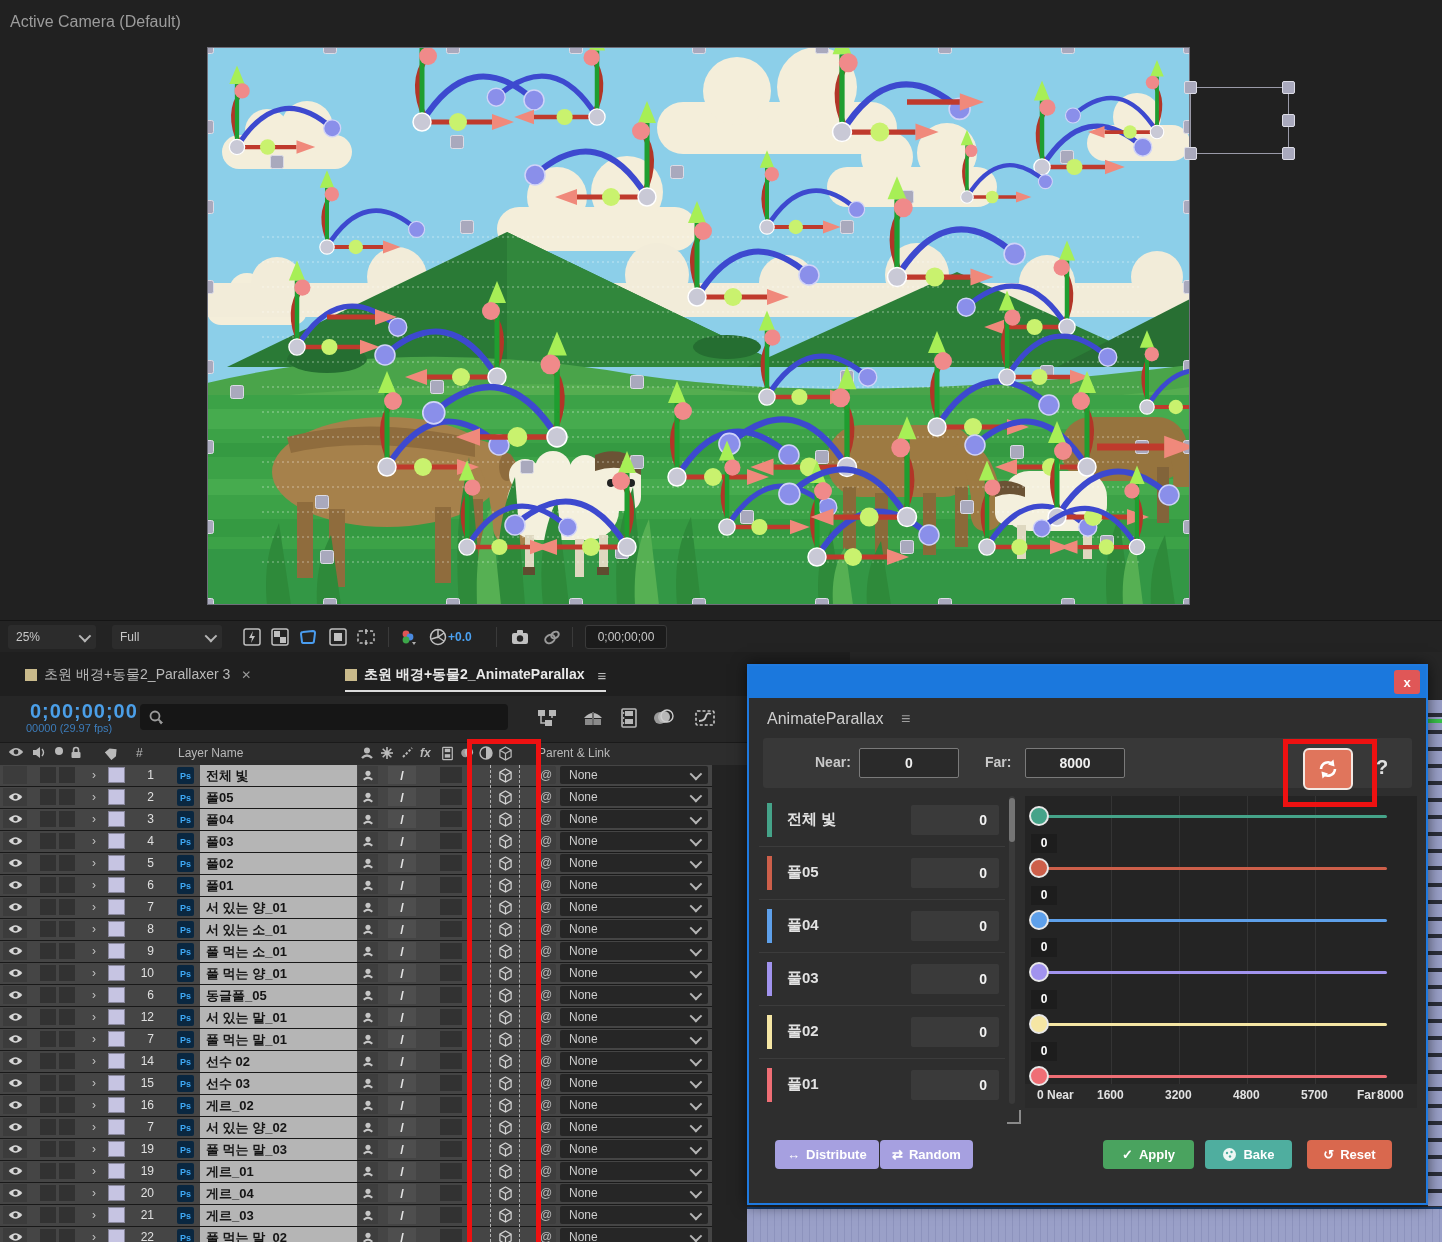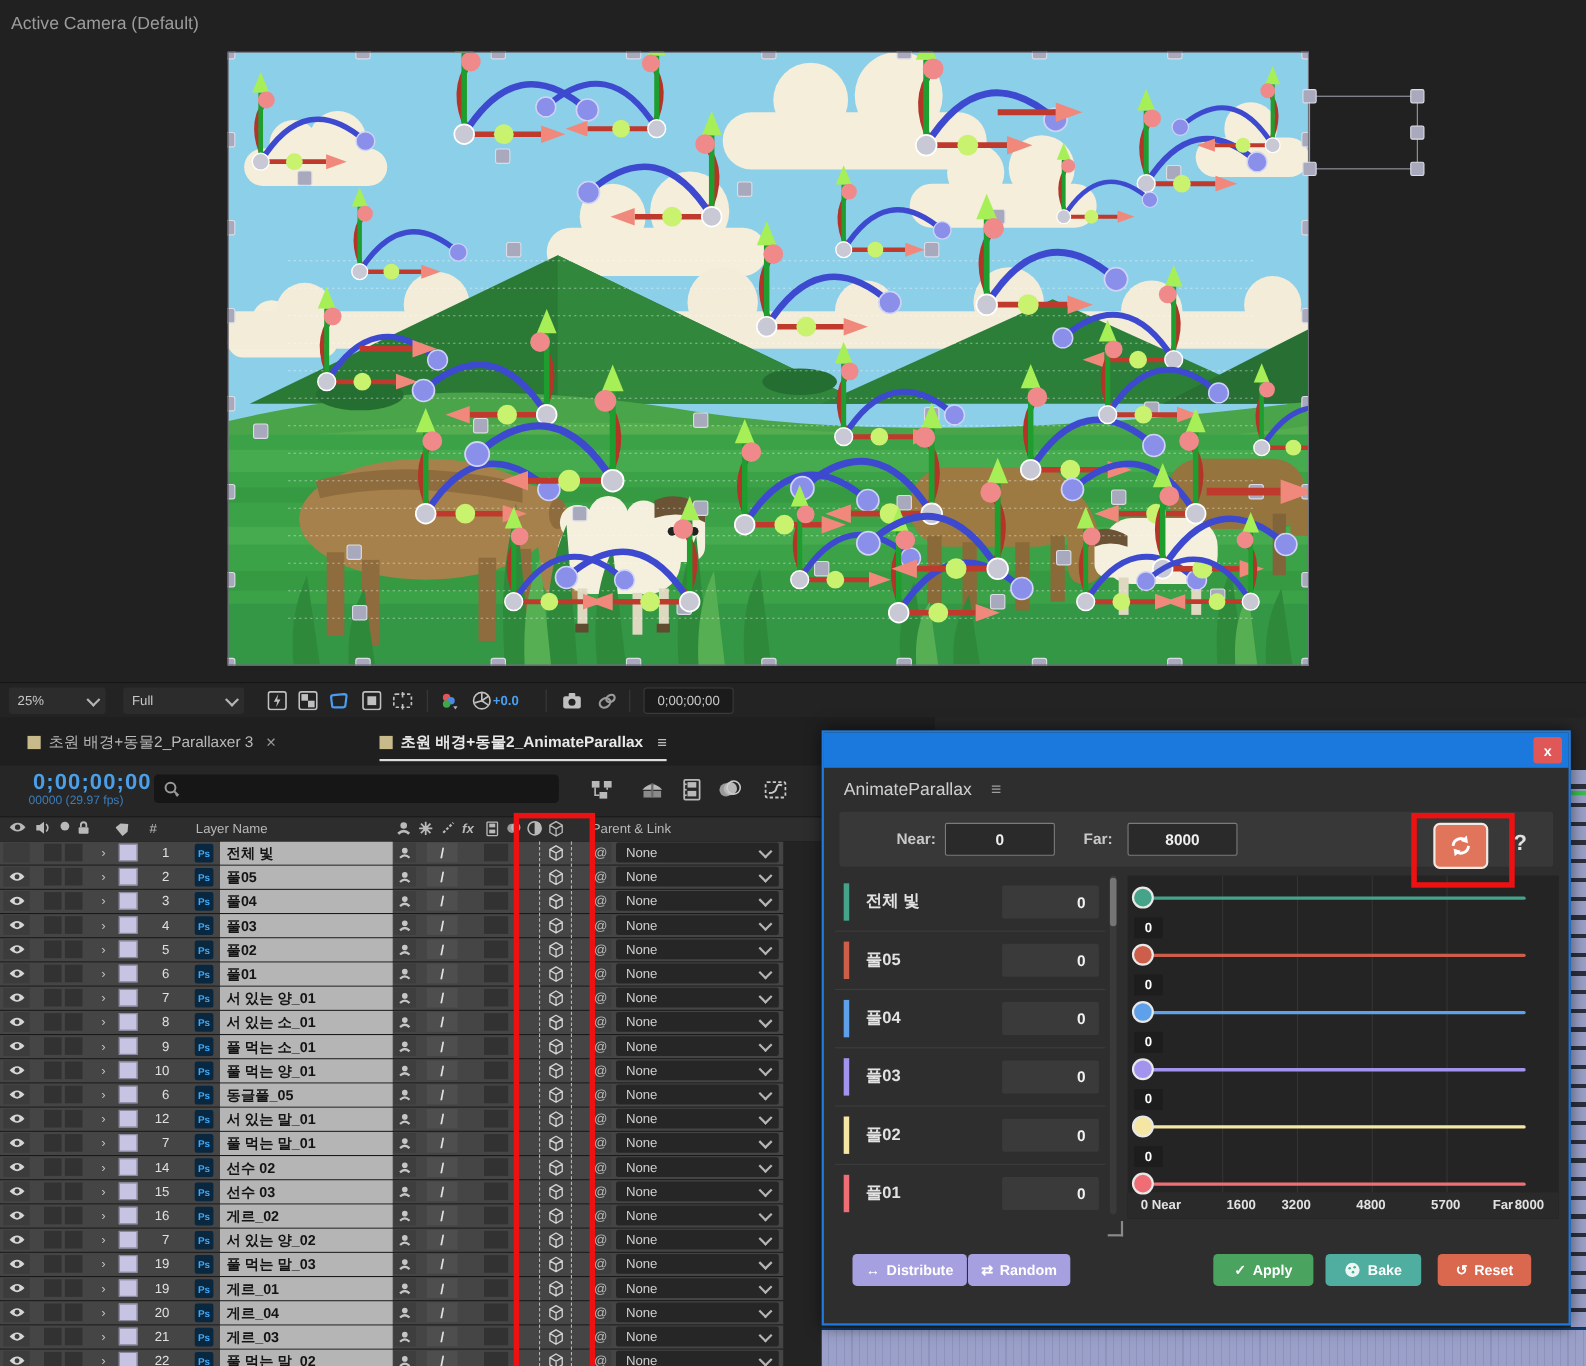--- a/index.html
+++ b/index.html
@@ -1409,21 +1409,21 @@
     </div>
 
   <div id="p-graph">
       <div class="gline" style="left: 290px;"></div>
       <div class="gline" style="left: 222px;"></div>
       <div class="gline" style="left: 154px;"></div>
       <div class="gline" style="left: 86px;"></div>
     <div id="p-axis">
       <span style="left:12px">0</span>
       <span style="left:22px">Near</span>
-      <span style="left:90px">1600</span>
+      <span style="left:72px">1600</span>
       <span style="left:140px">3200</span>
       <span style="left:208px">4800</span>
       <span style="left:276px">5700</span>
       <span style="left:332px">Far</span>
       <span style="left:352px">8000</span>
     </div>
   <div class="slider-track" style="top: 19px; background: rgb(69, 163, 137);"></div>
       <div class="slider-handle" style="top: 10px; background: rgb(69, 163, 137);"></div>
       <div class="slider-badge" style="top: 38px;">0</div>
       <div class="slider-track" style="top: 71px; background: rgb(205, 95, 74);"></div>

